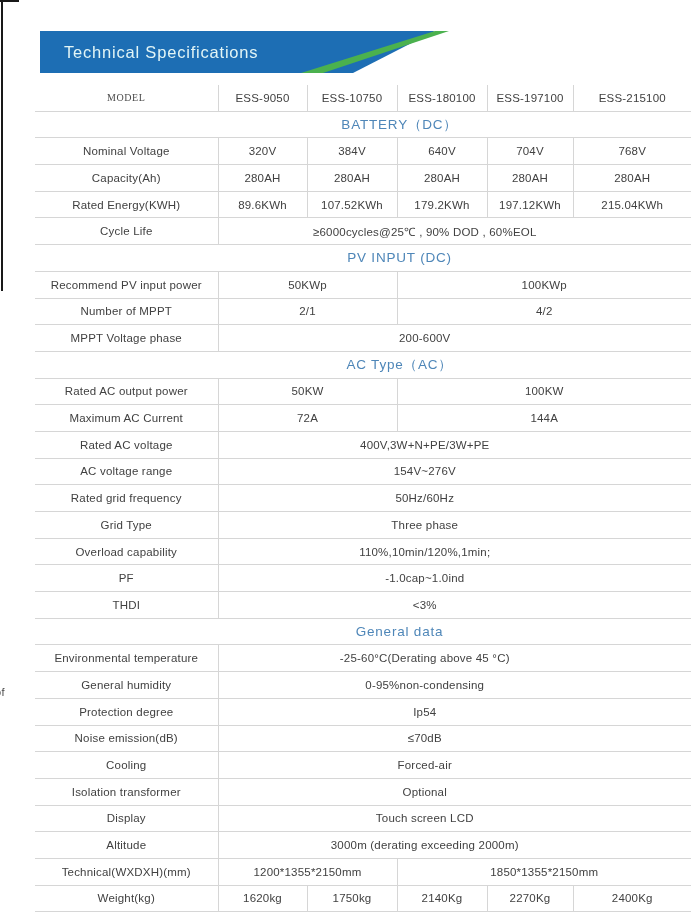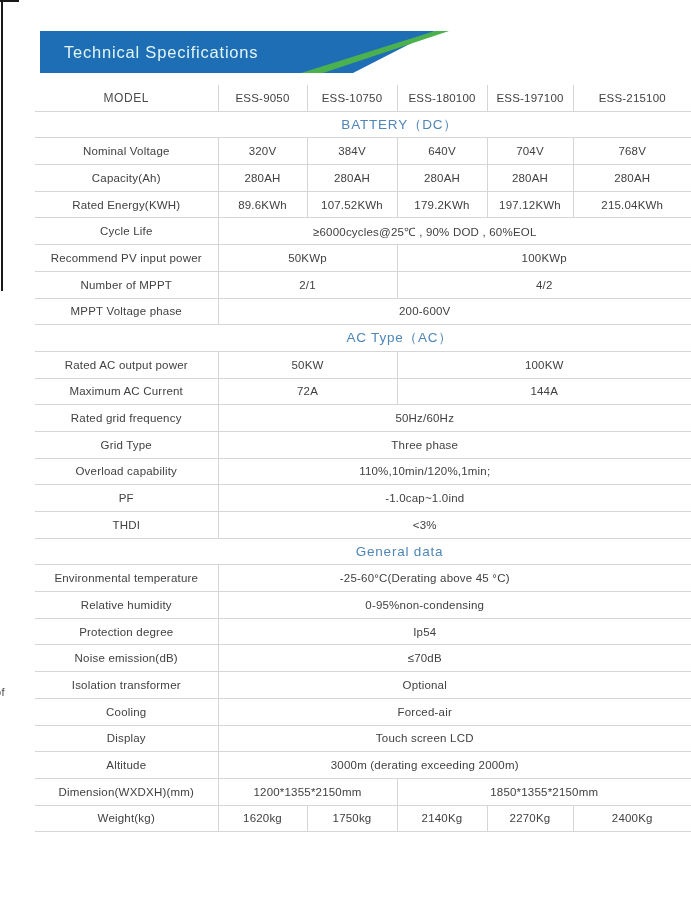--- a/index.html
+++ b/index.html
@@ -23,21 +23,21 @@
     position:absolute;left:35px;top:85px;width:656px;
     border-collapse:collapse;table-layout:fixed;
   }
   .spec-table td{
     height:25.7px;padding:0 2px;text-align:center;vertical-align:middle;
     font-size:11.5px;letter-spacing:.2px;color:var(--text,#414141);
     border-bottom:1px solid var(--border,#d6d6d6);
     overflow:hidden;white-space:nowrap;
   }
   .spec-table td.vr{border-right:1px solid var(--border,#d6d6d6);}
-  .spec-table td.model-label{font-size:12px;letter-spacing:.6px;color:#4b4b4b;}
+  .spec-table td.model-label{font-size:10px;letter-spacing:.6px;color:#4b4b4b;font-family:Liberation Serif, serif;}
   .spec-table td.section{
     color:var(--section,#4e86b8);font-size:13.5px;letter-spacing:.8px;
     padding-left:75px;
     text-align:center;
   }
   .spec-table td.span-all{padding-right:62px;}
 </style>
 </head>
 <body>
 
@@ -98,20 +98,23 @@
           <td class="vr">107.52KWh</td>
           <td class="vr">179.2KWh</td>
           <td class="vr">197.12KWh</td>
           <td>215.04KWh</td>
         </tr>
         <tr>
           <td class="vr">Cycle Life</td>
           <td class="span-all" colspan="5">≥6000cycles@25℃ , 90% DOD , 60%EOL</td>
         </tr>
         <tr>
+          <td class="section" colspan="6">PV INPUT (DC)</td>
+        </tr>
+        <tr>
           <td class="vr">Recommend PV input power</td>
           <td class="vr" colspan="2">50KWp</td>
           <td colspan="3">100KWp</td>
         </tr>
         <tr>
           <td class="vr">Number of MPPT</td>
           <td class="vr" colspan="2">2/1</td>
           <td colspan="3">4/2</td>
         </tr>
         <tr>
@@ -125,20 +128,28 @@
           <td class="vr">Rated AC output power</td>
           <td class="vr" colspan="2">50KW</td>
           <td colspan="3">100KW</td>
         </tr>
         <tr>
           <td class="vr">Maximum AC Current</td>
           <td class="vr" colspan="2">72A</td>
           <td colspan="3">144A</td>
         </tr>
         <tr>
+          <td class="vr">Rated AC voltage</td>
+          <td class="span-all" colspan="5">400V,3W+N+PE/3W+PE</td>
+        </tr>
+        <tr>
+          <td class="vr">AC voltage range</td>
+          <td class="span-all" colspan="5">154V~276V</td>
+        </tr>
+        <tr>
           <td class="vr">Rated grid frequency</td>
           <td class="span-all" colspan="5">50Hz/60Hz</td>
         </tr>
         <tr>
           <td class="vr">Grid Type</td>
           <td class="span-all" colspan="5">Three phase</td>
         </tr>
         <tr>
           <td class="vr">Overload capability</td>
           <td class="span-all" colspan="5">110%,10min/120%,1min;</td>
@@ -152,49 +163,49 @@
           <td class="span-all" colspan="5">&lt;3%</td>
         </tr>
         <tr>
           <td class="section" colspan="6">General data</td>
         </tr>
         <tr>
           <td class="vr">Environmental temperature</td>
           <td class="span-all" colspan="5">-25-60°C(Derating above 45 °C)</td>
         </tr>
         <tr>
-          <td class="vr">Relative humidity</td>
+          <td class="vr">General humidity</td>
           <td class="span-all" colspan="5">0-95%non-condensing</td>
         </tr>
         <tr>
           <td class="vr">Protection degree</td>
           <td class="span-all" colspan="5">Ip54</td>
         </tr>
         <tr>
           <td class="vr">Noise emission(dB)</td>
           <td class="span-all" colspan="5">≤70dB</td>
         </tr>
         <tr>
+          <td class="vr">Cooling</td>
+          <td class="span-all" colspan="5">Forced-air</td>
+        </tr>
+        <tr>
           <td class="vr">Isolation transformer</td>
           <td class="span-all" colspan="5">Optional</td>
         </tr>
         <tr>
-          <td class="vr">Cooling</td>
-          <td class="span-all" colspan="5">Forced-air</td>
-        </tr>
-        <tr>
           <td class="vr">Display</td>
           <td class="span-all" colspan="5">Touch screen LCD</td>
         </tr>
         <tr>
           <td class="vr">Altitude</td>
           <td class="span-all" colspan="5">3000m (derating exceeding 2000m)</td>
         </tr>
         <tr>
-          <td class="vr">Dimension(WXDXH)(mm)</td>
+          <td class="vr">Technical(WXDXH)(mm)</td>
           <td class="vr" colspan="2">1200*1355*2150mm</td>
           <td colspan="3">1850*1355*2150mm</td>
         </tr>
         <tr>
           <td class="vr">Weight(kg)</td>
           <td class="vr">1620kg</td>
           <td class="vr">1750kg</td>
           <td class="vr">2140Kg</td>
           <td class="vr">2270Kg</td>
           <td>2400Kg</td>

